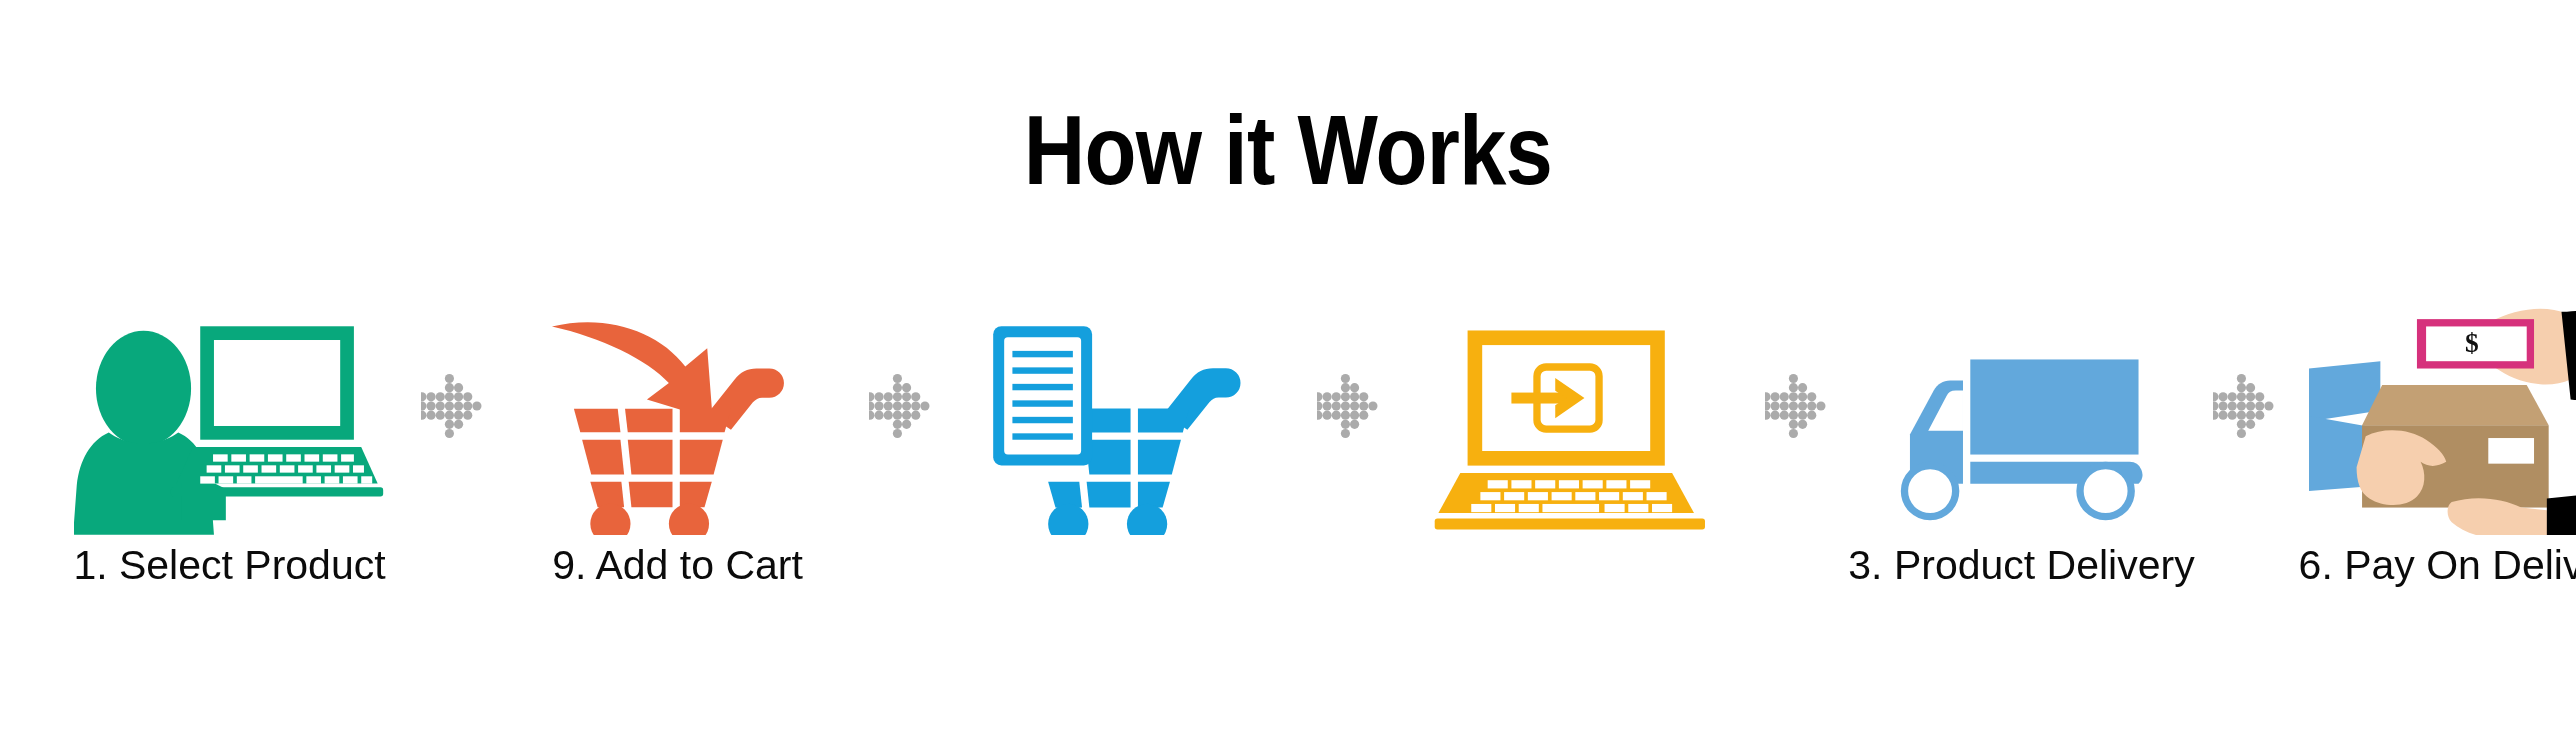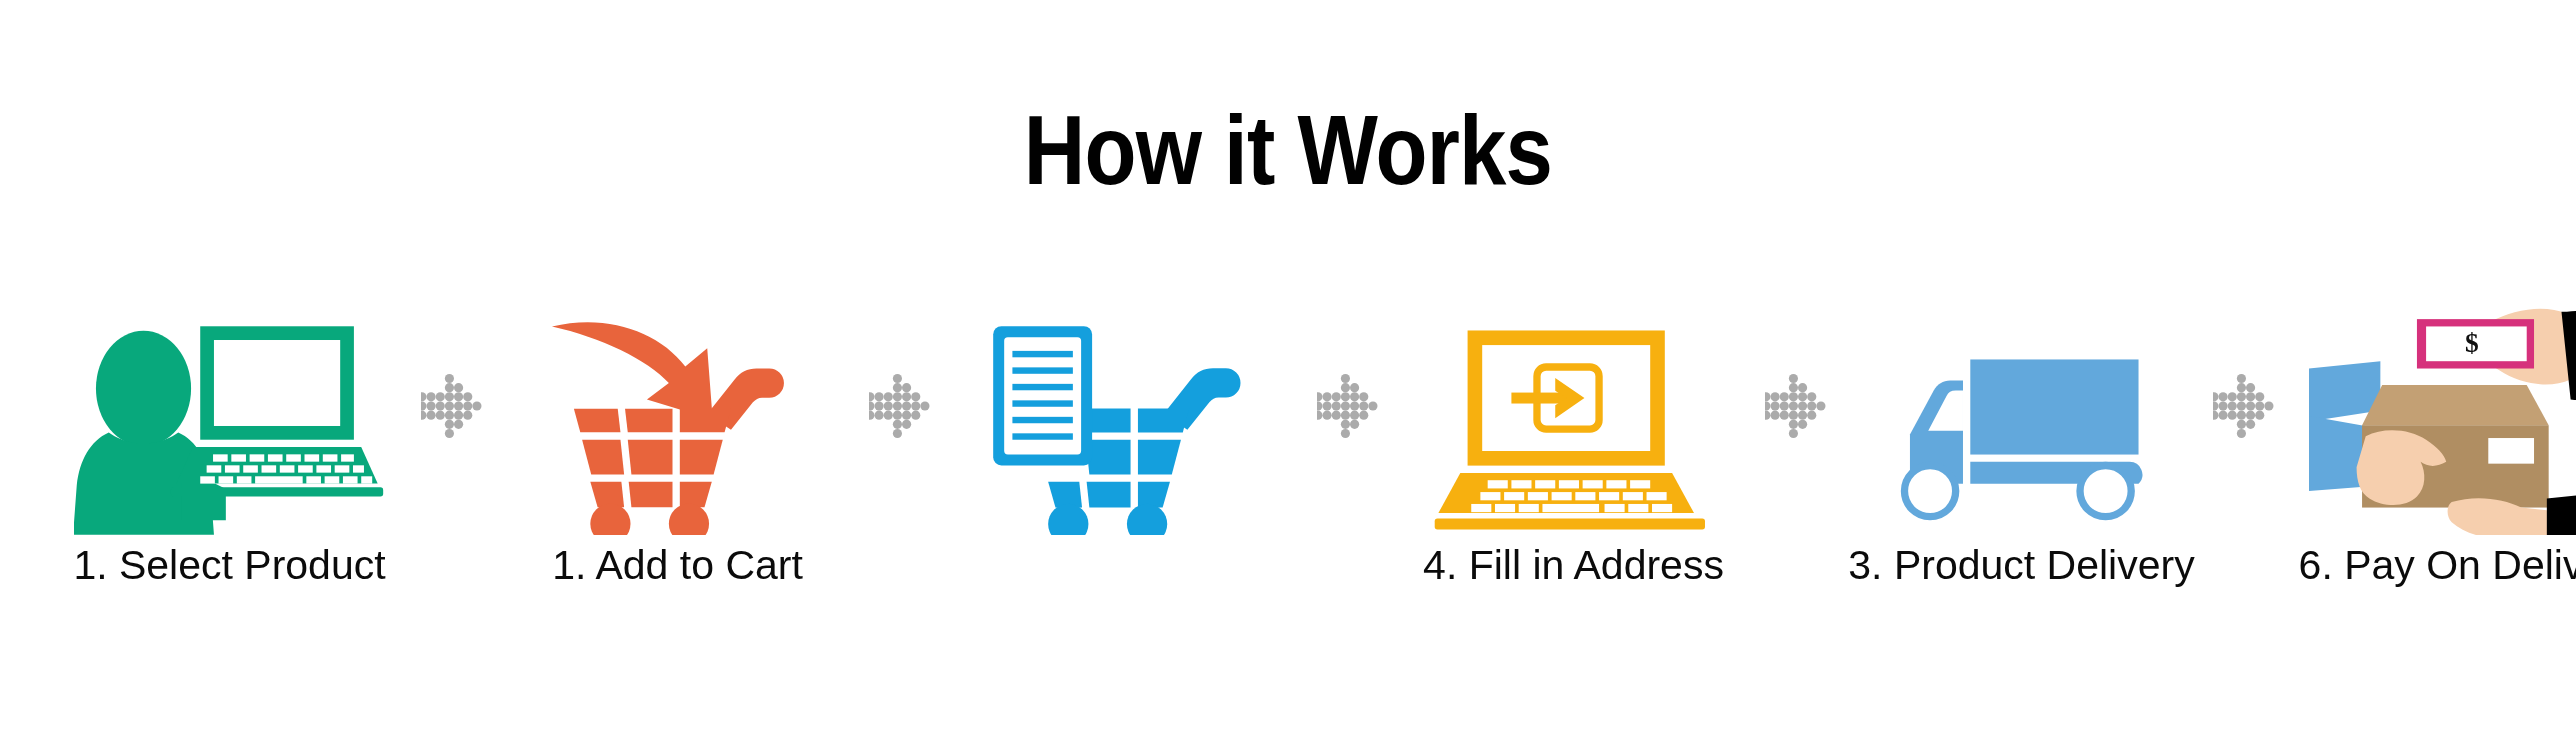--- a/index.html
+++ b/index.html
@@ -209,21 +209,21 @@
 
             <path d="M54 192 h34 l3 28 h-29 z"></path>
             <path d="M96 192 h48 l0 28 h-45 z"></path>
             <path d="M152 192 h35 l-8 28 h-27 z"></path>
 
             <circle cx="76" cy="238" r="22"></circle>
             <circle cx="162" cy="238" r="22"></circle>
           </g>
         </svg>
       </div>
-      <div class="step-label">1. Add to Cart</div>
+      <div class="step-label">9. Add to Cart</div>
     </div>
 
     <div class="sep">
       <svg width="66" height="66" viewBox="0 0 72 72">
         <g fill="#ababab">
           <circle cx="31" cy="6" r="5"></circle>
           <circle cx="31" cy="16" r="5"></circle>
             <circle cx="41" cy="16" r="5"></circle>
           <circle cx="1" cy="26" r="5"></circle>
             <circle cx="11" cy="26" r="5"></circle>
@@ -353,21 +353,20 @@
             <rect x="44" y="196" width="22" height="9"></rect>
               <rect x="70" y="196" width="22" height="9"></rect>
             <rect x="96" y="196" width="22" height="9"></rect>
               <rect x="122" y="196" width="62" height="9"></rect>
             <rect x="190" y="196" width="22" height="9"></rect>
               <rect x="216" y="196" width="22" height="9"></rect>
             <rect x="242" y="196" width="22" height="9"></rect>
           </g>
         </svg>
       </div>
-      <div class="step-label">4. Fill in Address</div>
     </div>
 
     <div class="sep">
       <svg width="66" height="66" viewBox="0 0 72 72">
         <g fill="#ababab">
           <circle cx="31" cy="6" r="5"></circle>
           <circle cx="31" cy="16" r="5"></circle>
             <circle cx="41" cy="16" r="5"></circle>
           <circle cx="1" cy="26" r="5"></circle>
             <circle cx="11" cy="26" r="5"></circle>

